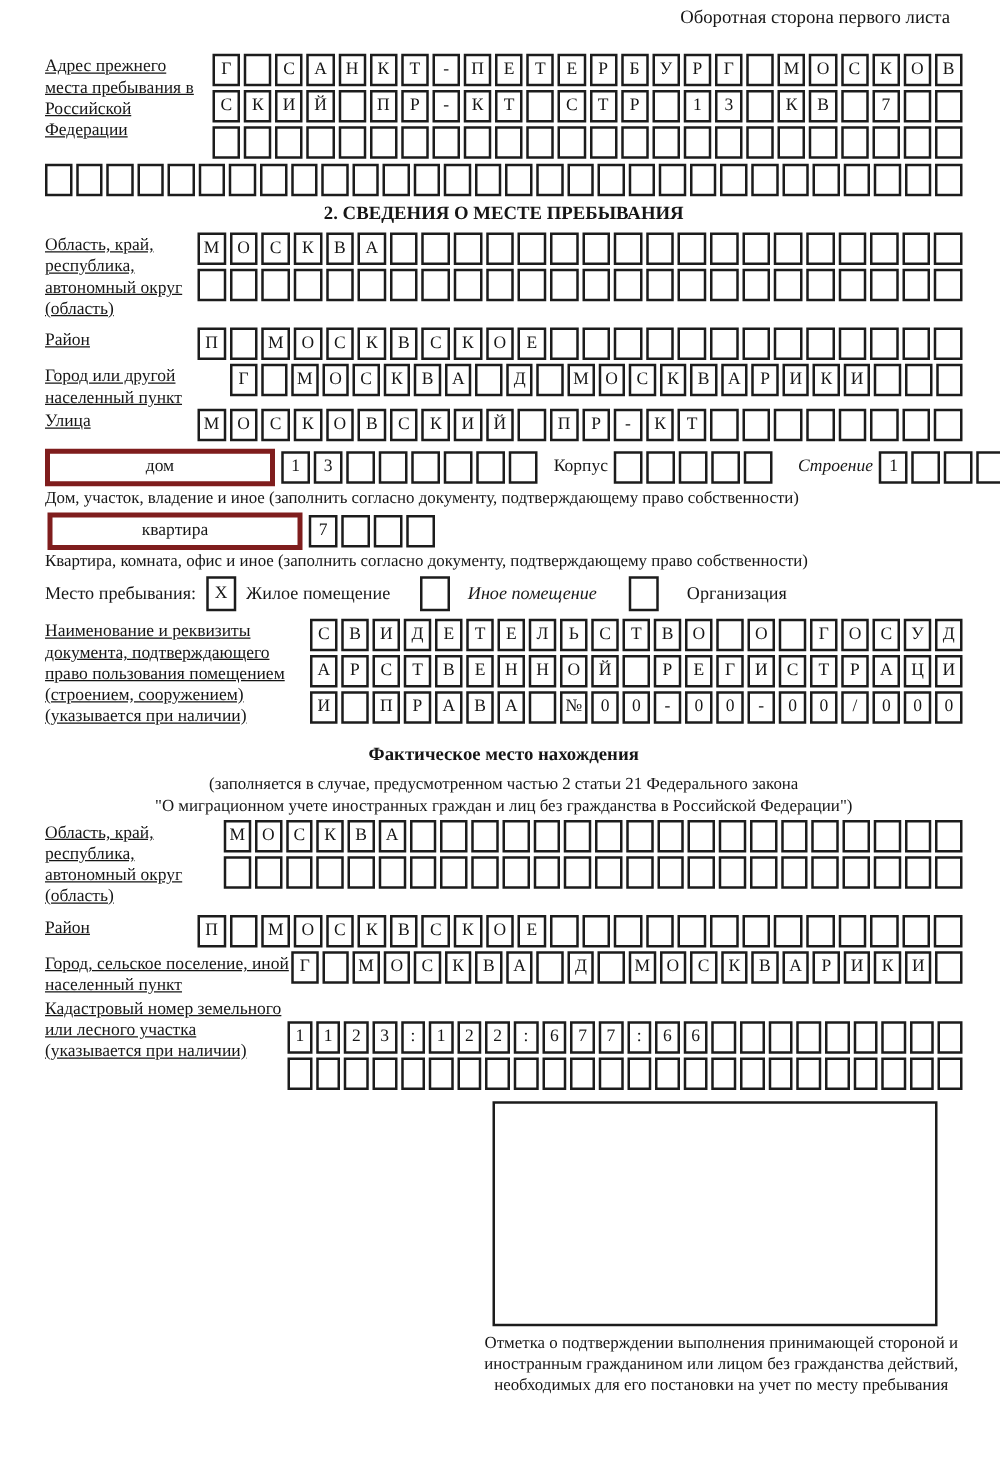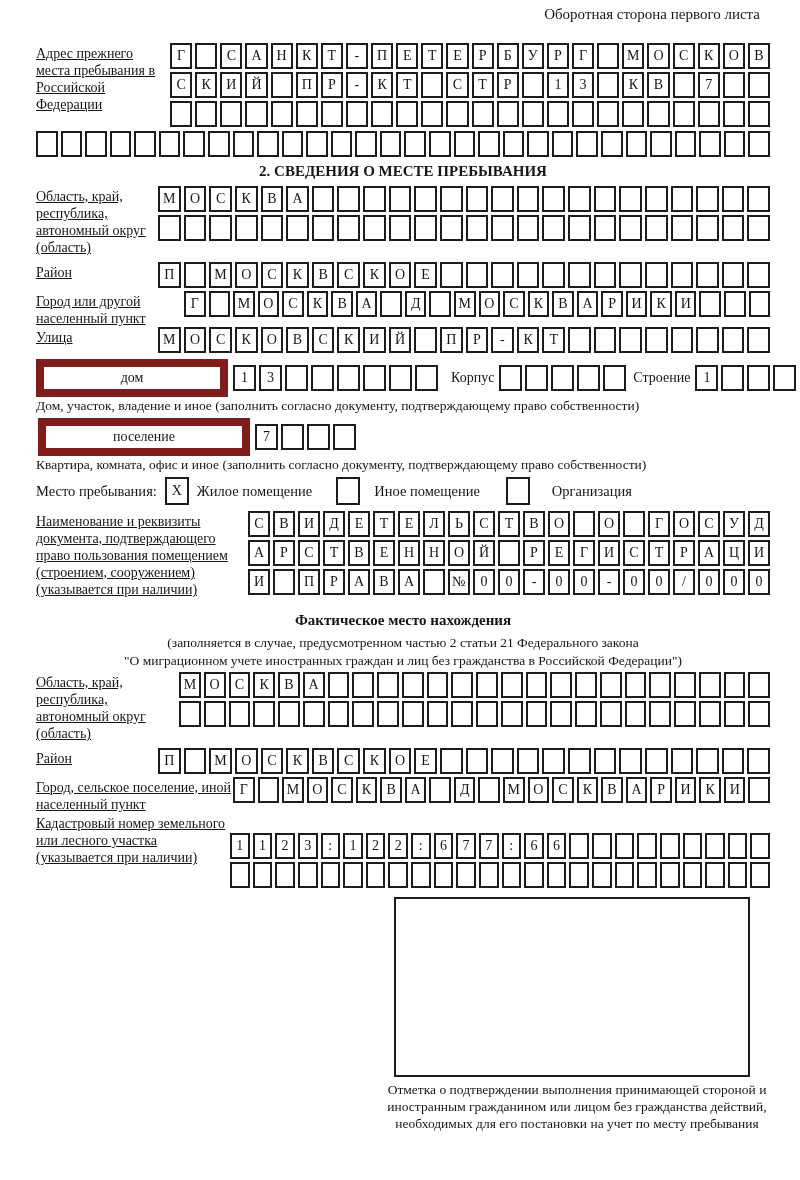--- a/index.html
+++ b/index.html
@@ -13,21 +13,21 @@
   .w143{width:143px;} .w197{width:197px;} .w194{width:194px;}
   .rows{flex:1;min-width:0;}
   .boxes{display:flex;gap:3px;flex:1;min-width:0;margin-bottom:3px;}
   .cbox{flex:1;height:22px;border:2px solid #1c1c1c;display:flex;align-items:center;
         justify-content:center;font-size:14px;background:#fff;min-width:0;}
   .boxes.fixed{flex:none;}
   .boxes.fixed .cbox{flex:0 0 19px;}
   .fullrow{margin-top:1px;}
   .note{font-size:13px;text-align:center;margin:2px 0 4px 0;}
   .sec-title{font-size:15px;font-weight:bold;text-align:center;margin:6px 0 6px 0;}
-  .widebox{border:8px solid #7f1d1d;height:22px;display:flex;align-items:center;
+  .widebox{border:4px solid #7f1d1d;height:22px;display:flex;align-items:center;
            justify-content:center;font-size:14px;flex-shrink:0;}
   .inline-label{font-size:14px;line-height:26px;flex-shrink:0;}
   .caption{font-size:13.5px;margin:1px 0 4px 0;}
   .stay-row{display:flex;align-items:center;gap:8px;font-size:14.5px;margin-top:4px;text-align:right;}
   .checkbox{width:20px;height:24px;border:2px solid #1c1c1c;display:flex;align-items:center;
             justify-content:center;font-size:14px;flex-shrink:0;}
   .stamp-box{margin:6px 0 4px 358px;width:352px;height:176px;border:2px solid #1c1c1c;}
   .stamp-caption{margin-left:348px;width:386px;text-align:center;font-size:13.5px;line-height:17px;}
   .center-note{font-size:13.5px;text-align:center;margin:0 0 2px 0;}
   .mt3{margin-top:3px;} .mt6{margin-top:6px;}
@@ -318,47 +318,47 @@
         <span class="cbox"></span>
       </div>
     <div class="inline-label" style="margin-left:8px;">Корпус</div>
     <div class="boxes fixed" style="margin-bottom:0;">
         <span class="cbox"></span>
         <span class="cbox"></span>
         <span class="cbox"></span>
         <span class="cbox"></span>
         <span class="cbox"></span>
       </div>
-    <div class="inline-label" style="margin-left:2px;">Строение</div>
+    <div class="inline-label" style="margin-left:15px;font-style:italic;">Строение</div>
     <div class="boxes fixed" style="margin-bottom:0;">
         <span class="cbox">1</span>
         <span class="cbox"></span>
         <span class="cbox"></span>
         <span class="cbox"></span>
       </div>
   </div>
   <div class="caption">Дом, участок, владение и иное (заполнить согласно документу, подтверждающему право собственности)</div>
 
   <div class="form-row" style="align-items:center;gap:5px;margin-left:2px;">
-    <div class="widebox" style="width:196px;">поселение</div>
+    <div class="widebox" style="width:196px;">квартира</div>
     <div class="boxes fixed" style="margin-bottom:0;">
         <span class="cbox">7</span>
         <span class="cbox"></span>
         <span class="cbox"></span>
         <span class="cbox"></span>
       </div>
   </div>
   <div class="caption">Квартира, комната, офис и иное (заполнить согласно документу, подтверждающему право собственности)</div>
 
   <div class="stay-row">
     <span>Место пребывания:</span>
     <span class="checkbox">X</span>
     <span>Жилое помещение</span>
     <span class="checkbox" style="margin-left:16px;"></span>
-    <span style="margin-left:6px;">Иное помещение</span>
+    <span style="margin-left:6px;font-style:italic;">Иное помещение</span>
     <span class="checkbox" style="margin-left:18px;"></span>
     <span style="margin-left:14px;">Организация</span>
   </div>
 
   <div class="form-row mt6">
     <div class="flabel w212">Наименование и реквизиты документа, подтверждающего право пользования помещением (строением, сооружением) (указывается при наличии)</div>
     <div class="rows">
       <div class="boxes">
           <span class="cbox">С</span>
           <span class="cbox">В</span>

